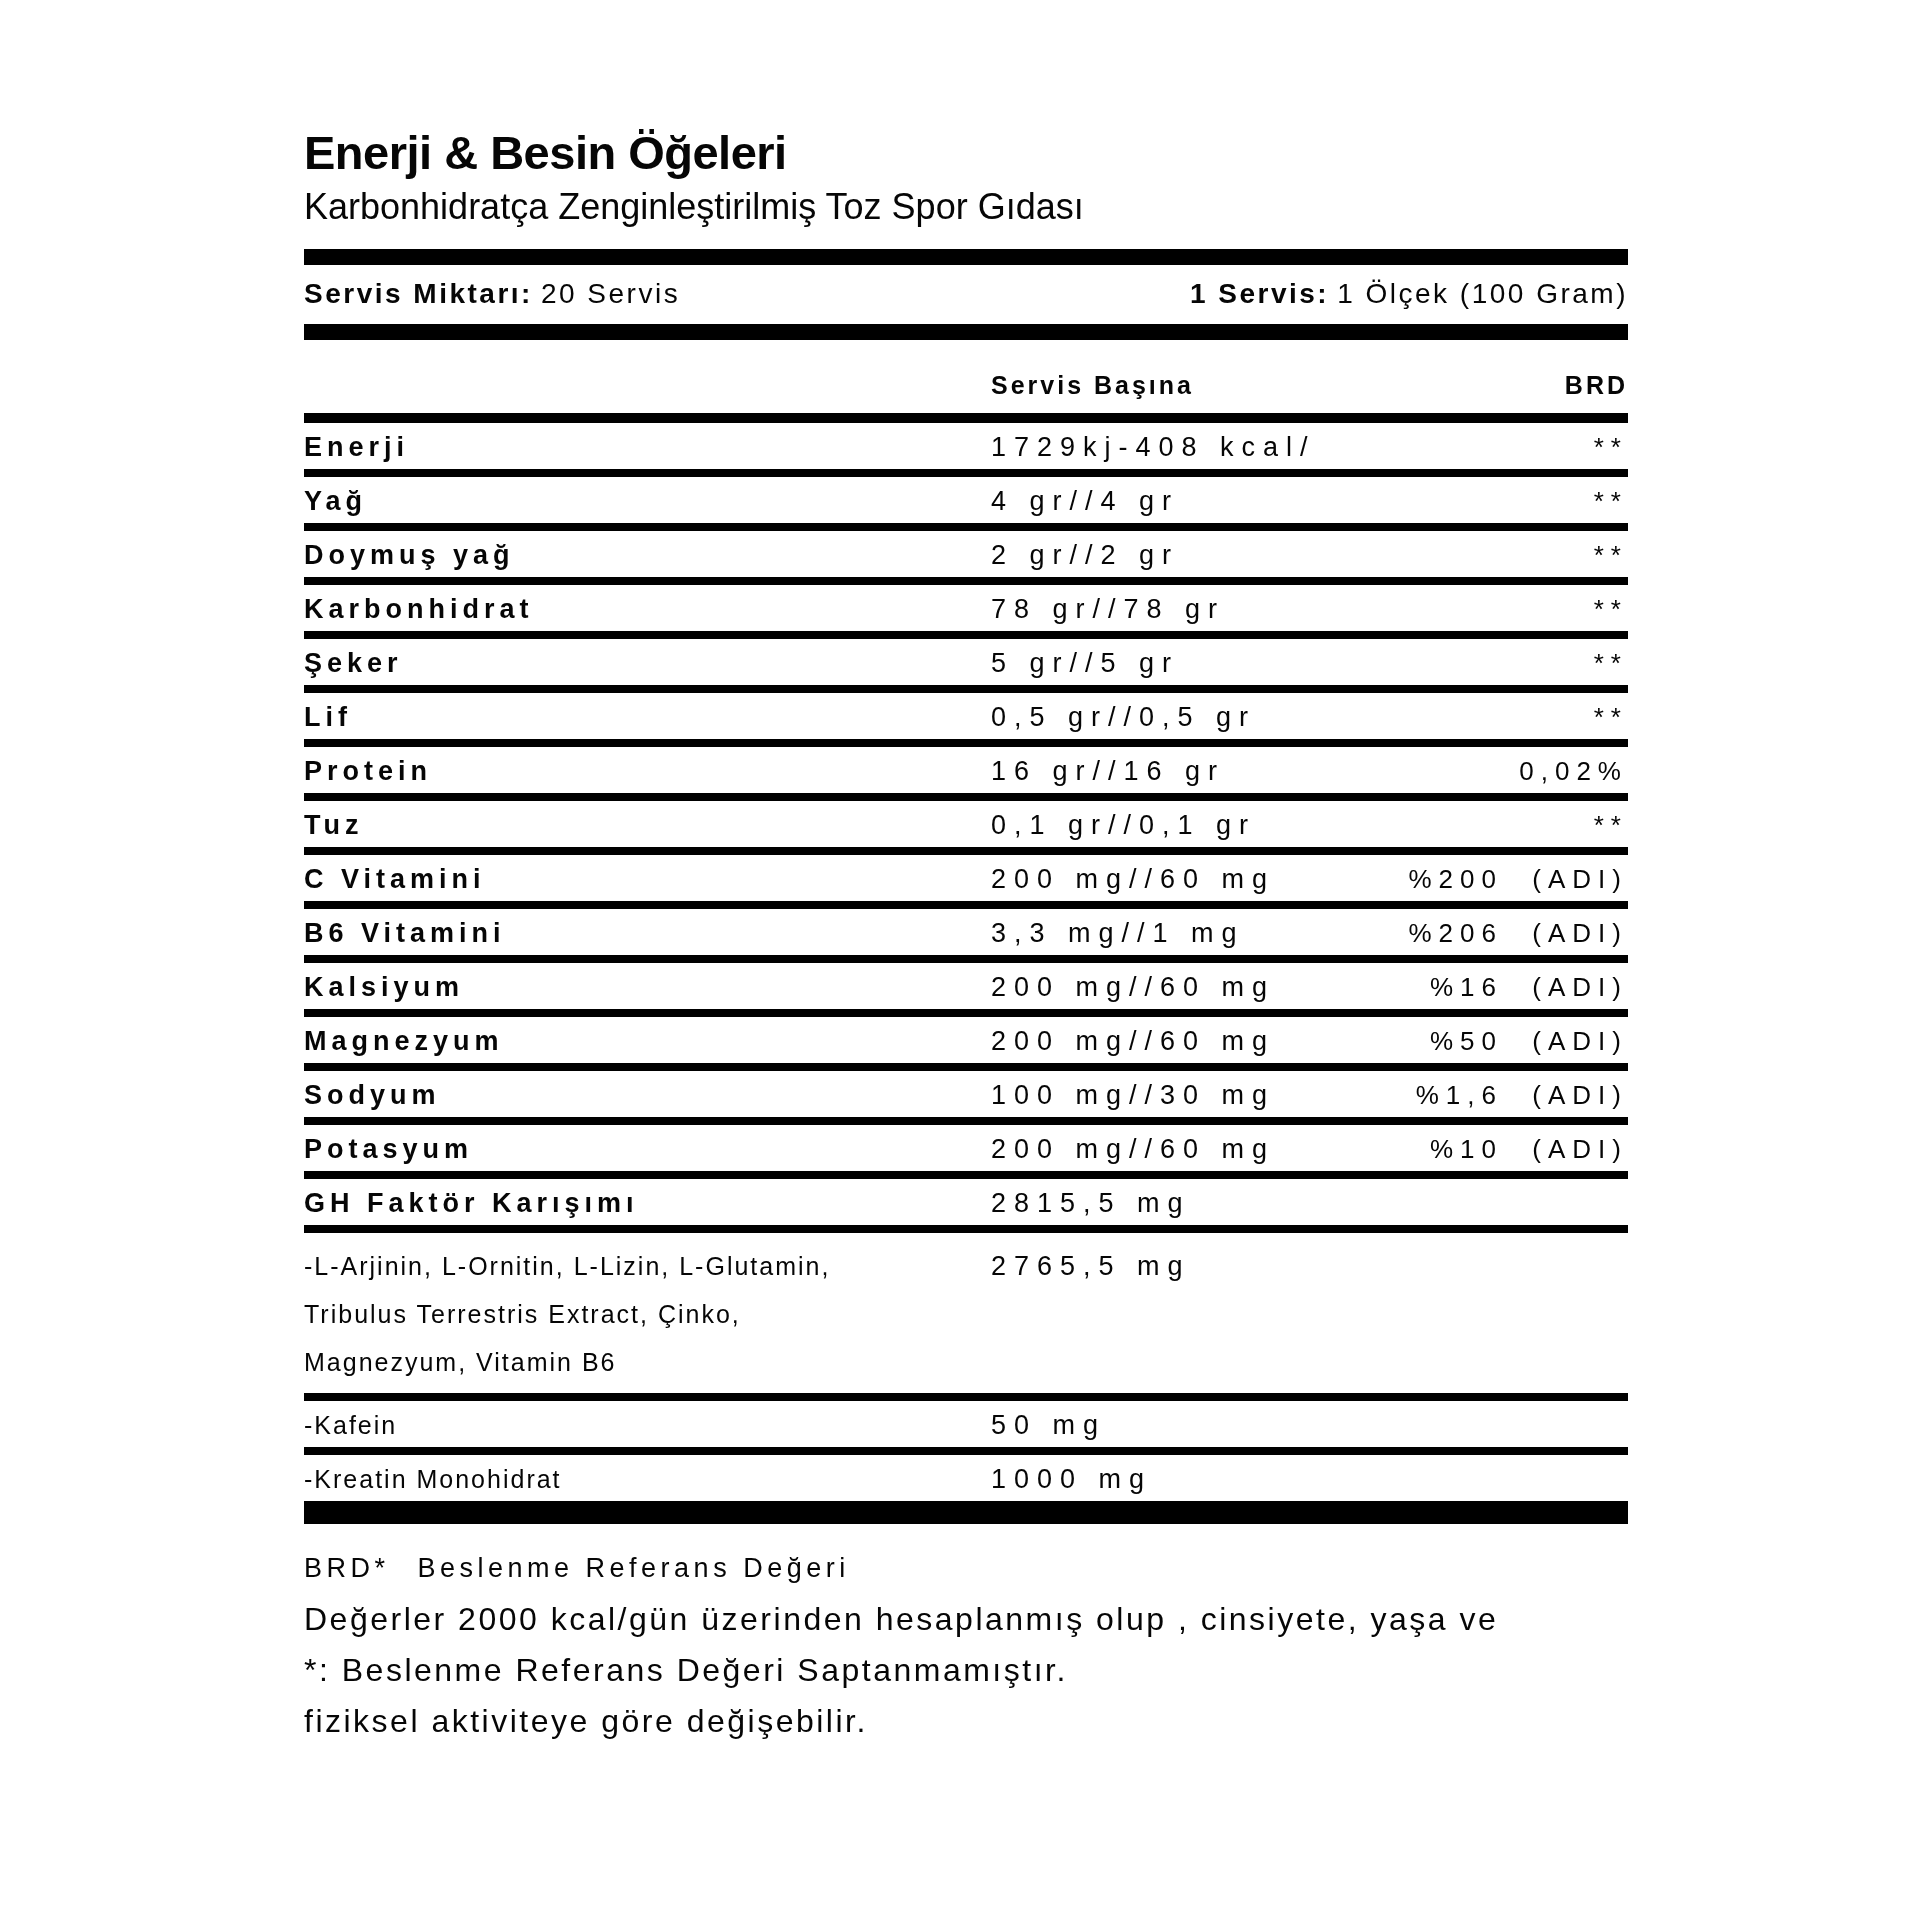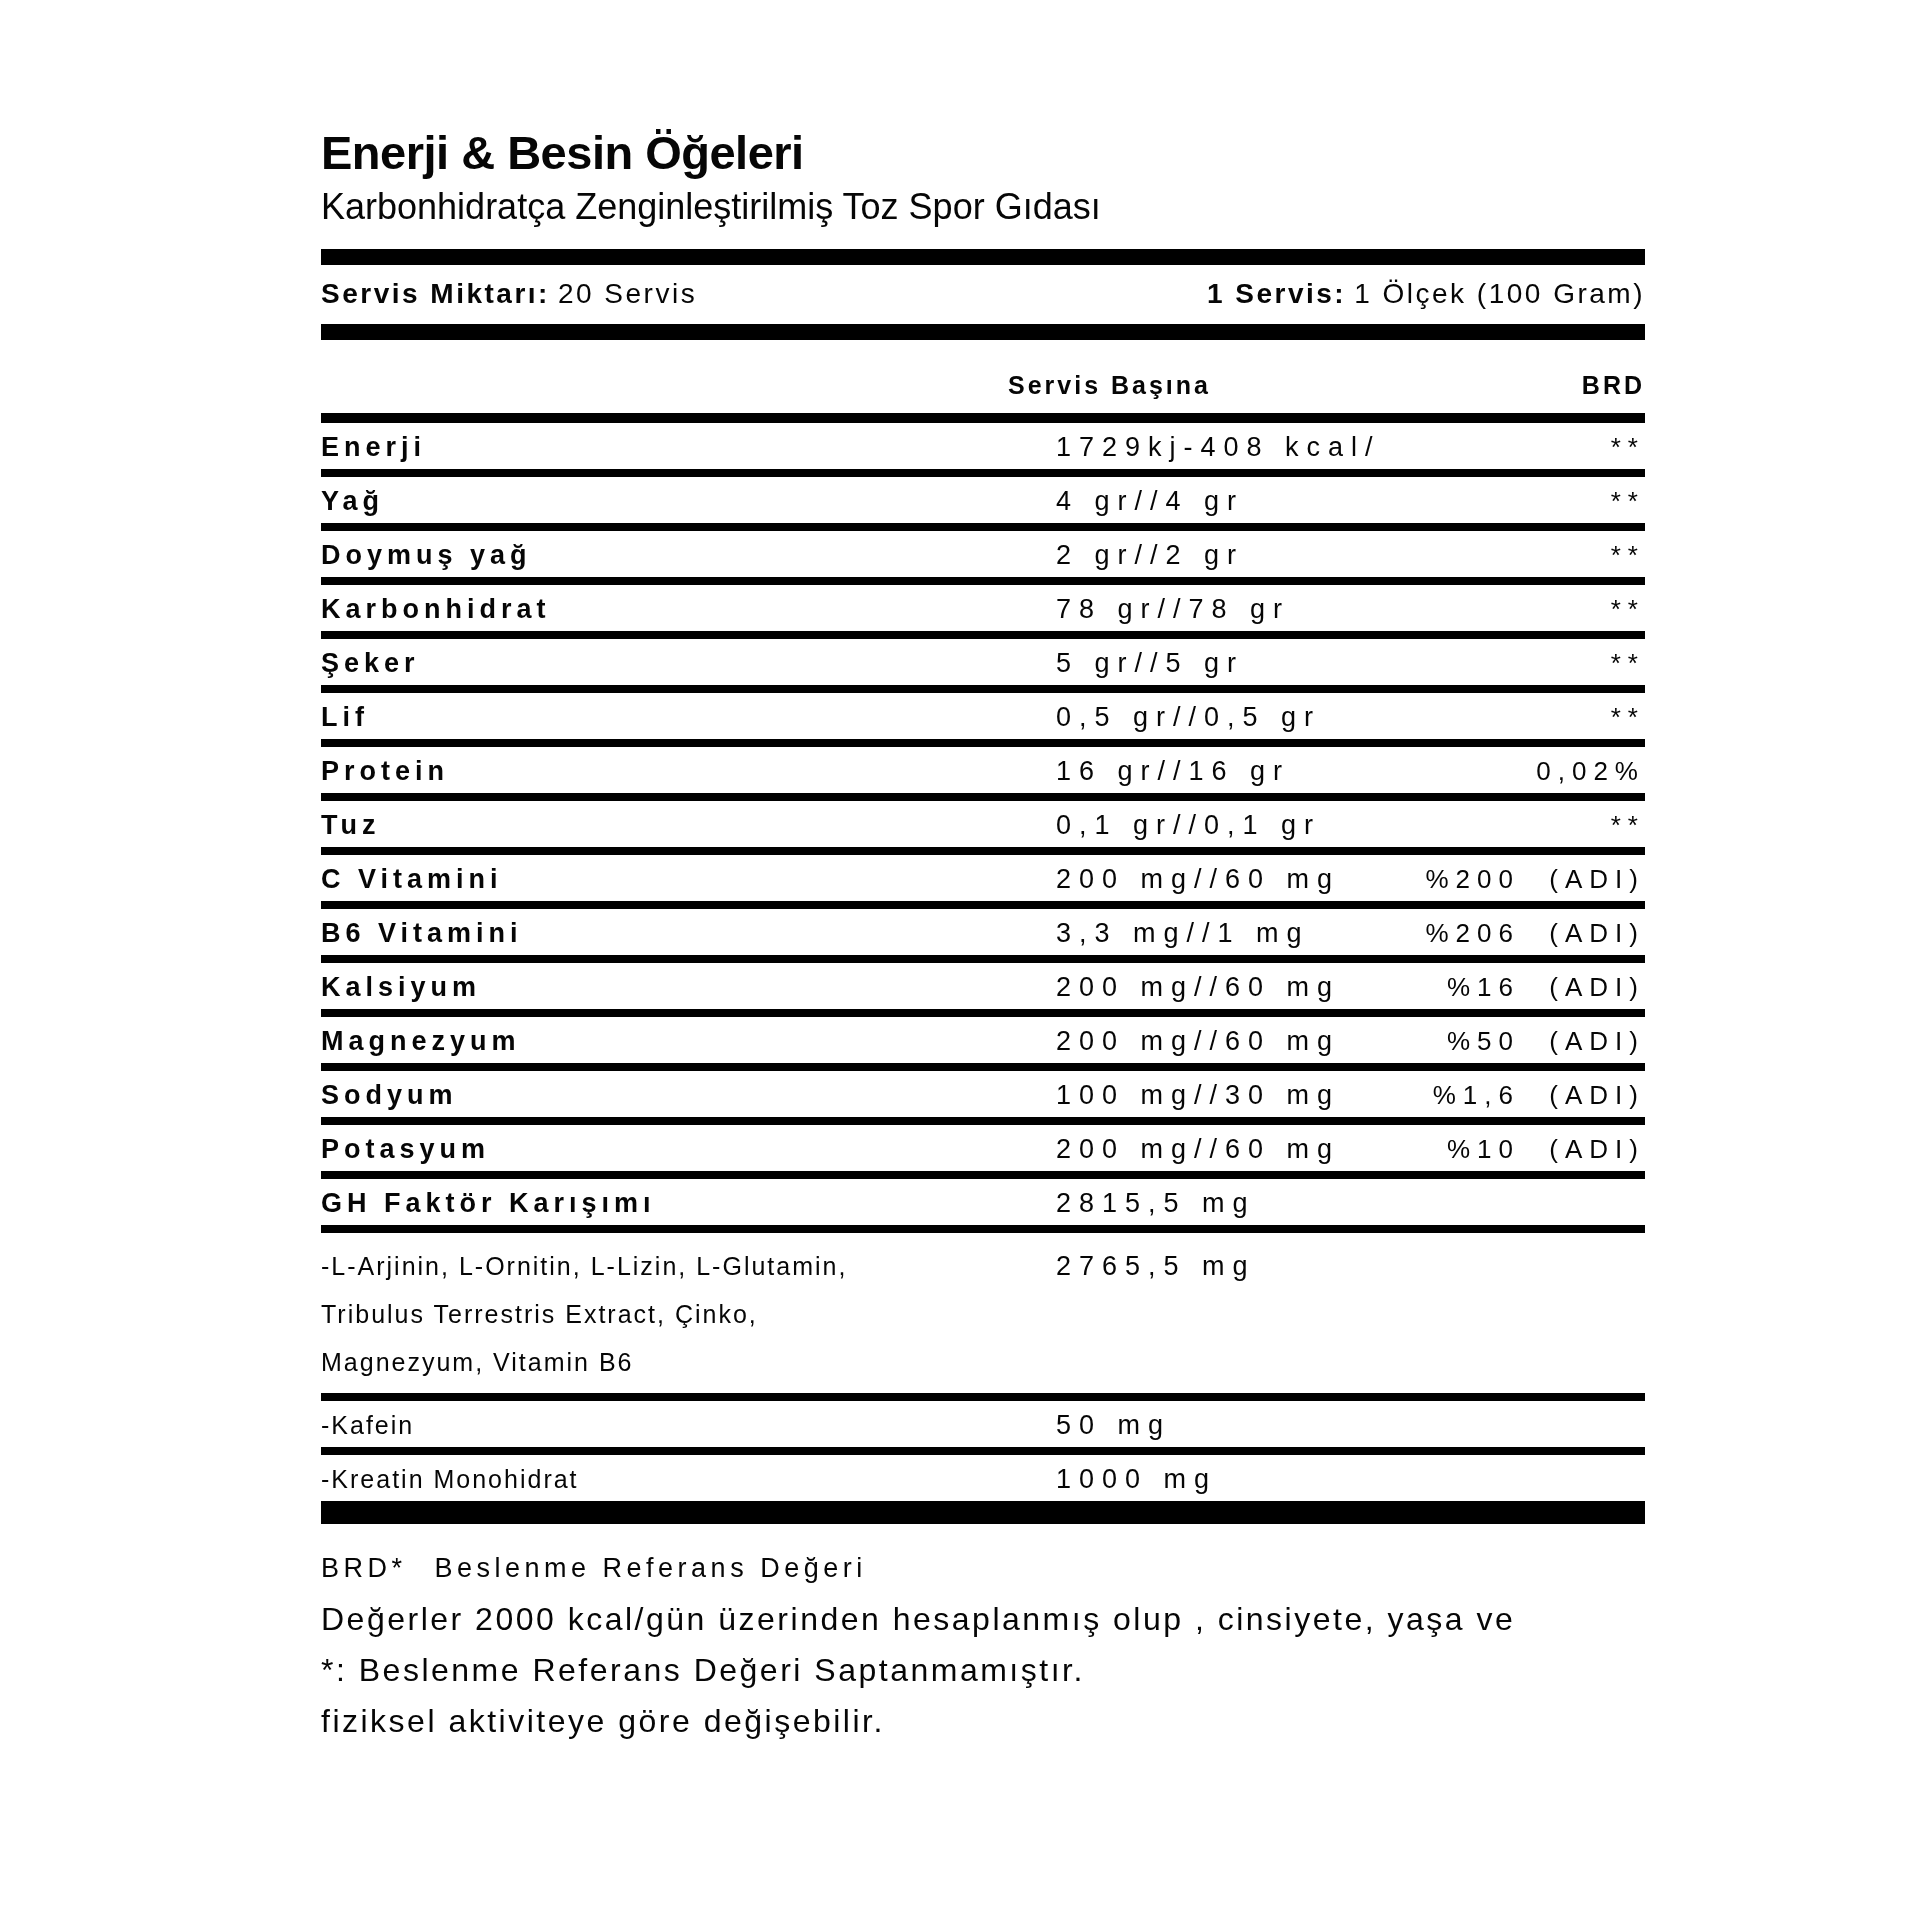--- a/index.html
+++ b/index.html
@@ -7,21 +7,21 @@
     padding: 0;
     width: 1926px;
     height: 1926px;
     background: #ffffff;
     overflow: hidden;
     font-family: "Liberation Sans", "DejaVu Sans", sans-serif;
     color: #060606;
   }
   .label-wrap {
     position: absolute;
-    left: 321px;
+    left: 304px;
     top: 128px;
     width: 1324px;
   }
   .title {
     font-size: 47px;
     font-weight: 700;
     line-height: 1.08;
     letter-spacing: -0.5px;
     margin: 0;
   }
@@ -81,21 +81,20 @@
   .c-label.plain {
     font-weight: 400;
     font-size: 25px;
     letter-spacing: 2px;
   }
   .c-value {
     flex: 1;
     font-weight: 400;
     letter-spacing: 8px;
     white-space: nowrap;
-    margin-left: 48px;
   }
   .c-brd {
     font-weight: 400;
     font-size: 26px;
     letter-spacing: 7px;
     white-space: nowrap;
     display: flex;
     justify-content: flex-end;
     align-items: baseline;
   }

